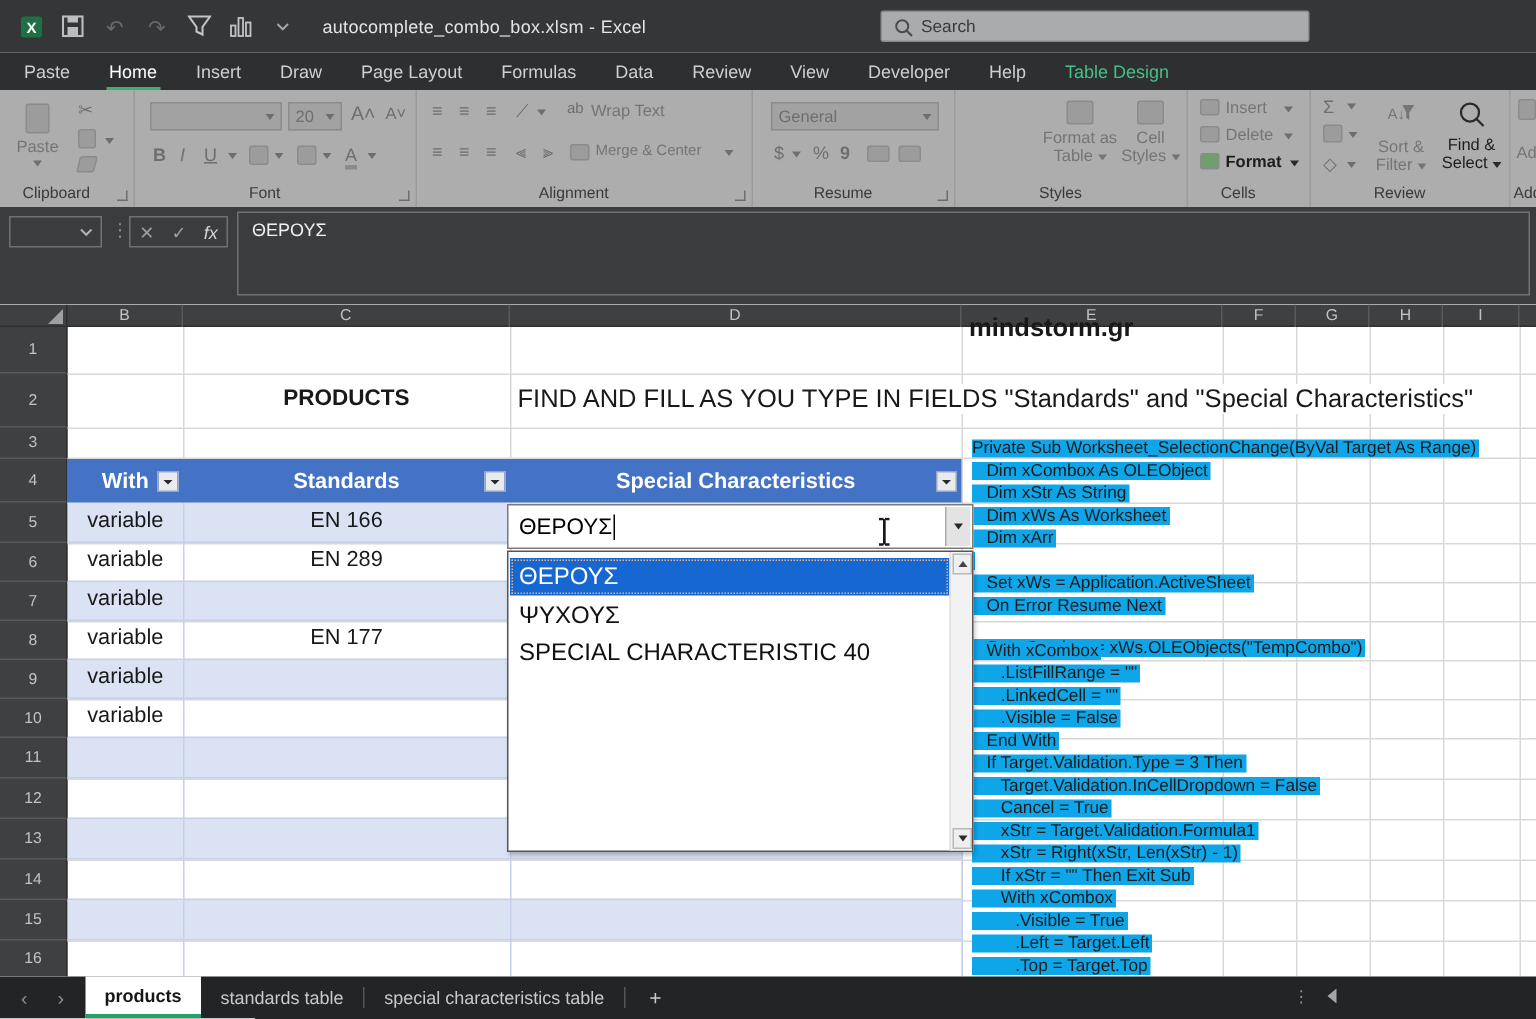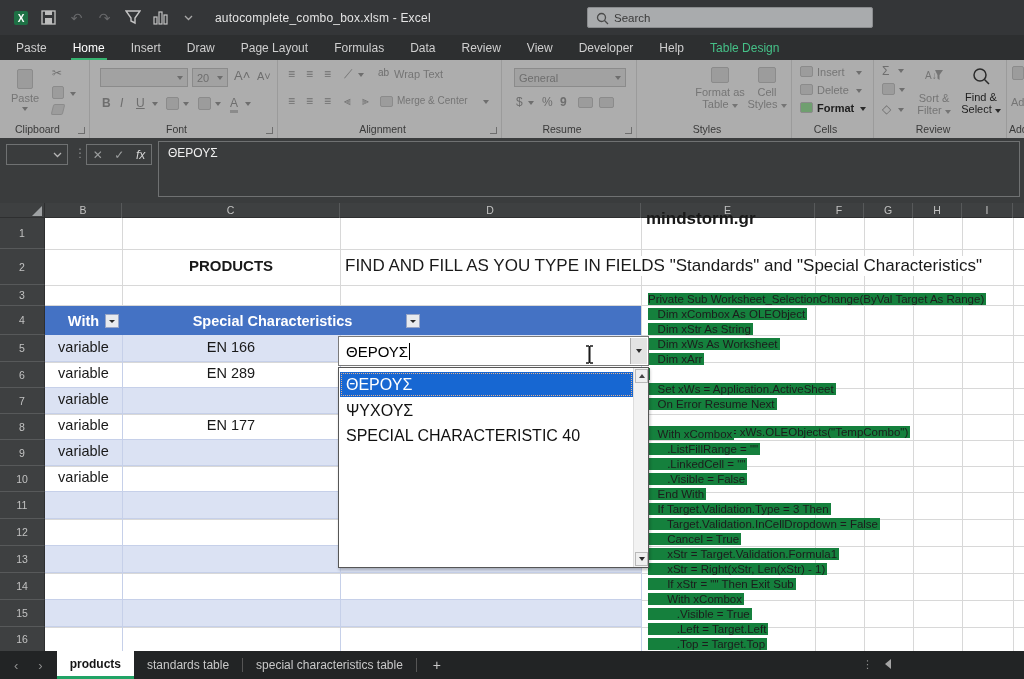--- a/index.html
+++ b/index.html
@@ -79,21 +79,21 @@
   .citem{position:absolute;left:1px;width:293px;height:25px;font-size:16px;color:#111;
          display:flex;align-items:center;padding-left:6px;white-space:nowrap}
   .citem.sel{background:#1767d2;color:#fff;outline:1px dotted #e2b08c;outline-offset:-2px}
   .cscroll{position:absolute;right:0;top:0;bottom:0;width:15px;background:#f2f2f2;border-left:1px solid #ddd}
   .sbtn{position:absolute;left:1px;width:13px;height:14px;background:#efefef;border:1px solid #b9b9b9;
         display:flex;align-items:center;justify-content:center}
   .utri{width:0;height:0;border-left:3.5px solid transparent;border-right:3.5px solid transparent;
         border-bottom:4px solid #444}
   
   .codeline{position:absolute;left:648px;white-space:pre;font-size:11.5px;color:#1c1c1c;height:15px;line-height:15px}
-  .codeline span{background:#15803d;padding-right:2px}
+  .codeline span{background:#0ea5e9;padding-right:2px}
   
   .tabbar{left:0;top:651px;width:1024px;height:28px;background:#222425;display:flex;align-items:stretch;color:#c9c9c9}
   .tab-nav{display:flex;align-items:center;gap:20px;padding:0 14px;color:#8f8f8f;font-size:13px}
   .tab{display:flex;align-items:center;padding:0 13px;font-size:12px;white-space:nowrap;position:relative}
   .tab.active{background:#fff;color:#161616;font-weight:bold;border-bottom:3px solid #21a366}
   .tabsep{width:1px;height:14px;background:#555;align-self:center}
   .addsheet{display:flex;align-items:center;padding:0 16px;font-size:14px;color:#c9c9c9}
   
   .ibeam{position:absolute;left:584px;top:142px;width:10px;height:18px}
   svg{display:block}
@@ -439,20 +439,26 @@
     <div class="codeline" style="top:434px"><span>         .Top = Target.Top</span></div>
   </div>
 
   <div class="thdr">
     <div class="thcell" style="width:77px">
       <span>With</span>
       <span class="filterbtn">
           <span class="tri dark" style="border-left-width:3px;border-right-width:3px;border-top-width:3.5px"></span>
         </span>
     </div>
+    <div class="thcell" style="width:218px">
+      <span>Standards</span>
+      <span class="filterbtn">
+          <span class="tri dark" style="border-left-width:3px;border-right-width:3px;border-top-width:3.5px"></span>
+        </span>
+    </div>
     <div class="thcell" style="width:301px">
       <span>Special Characteristics</span>
       <span class="filterbtn">
           <span class="tri dark" style="border-left-width:3px;border-right-width:3px;border-top-width:3.5px"></span>
         </span>
     </div>
   </div>
 
   <div class="cbox">
     <span class="cbox-text">ΘΕΡΟΥΣ</span>

